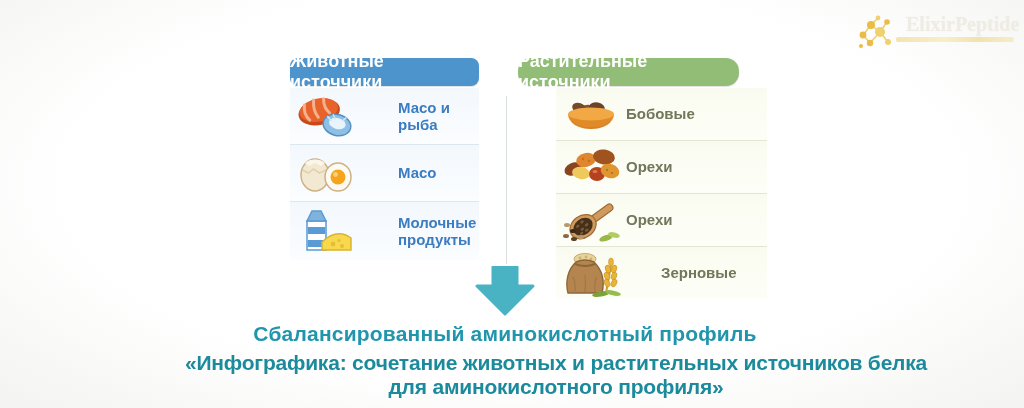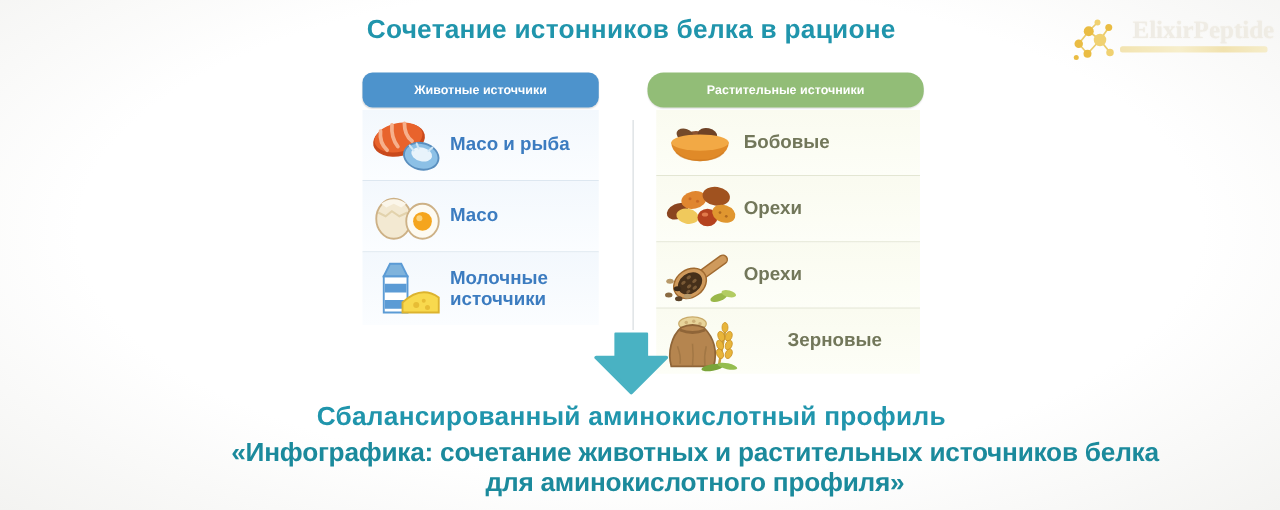--- a/index.html
+++ b/index.html
@@ -27,33 +27,34 @@
   }
   .logo-tagline{
     margin-top:2px;height:5px;width:118px;border-radius:2px;
     background:linear-gradient(90deg,#e9cc6a,#f3e2a0 40%,#e9cc6a 70%,#f3e2a0);
     opacity:.55;
   }
   
   .badge{
     position:absolute;top:58px;height:28px;border-radius:8px;
     display:flex;align-items:center;justify-content:center;
-    color:#fff;font-weight:bold;font-size:10px;
+    color:#fff;font-weight:bold;font-size:18px;
     box-shadow:0 1px 1px rgba(0,0,0,.12);
   }
   .badge.animal{left:290px;width:189px;background:#4d93cc;}
   .badge.plant{left:518px;width:221px;background:#92bd77;border-radius:13px;}
   
   .panel{position:absolute;top:88px;display:flex;flex-direction:column;}
   .panel.animal{left:290px;width:189px;}
-  .panel.plant{left:525px;width:211px;}
+  .panel.plant{left:556px;width:211px;}
   .row{display:flex;align-items:center;}
   .panel.animal .row{
     height:56px;background:linear-gradient(180deg,#f3f8fd,#fbfdff);
     border-bottom:1px solid #dde7f0;
+    gap:38px;
   }
   .panel.animal .row:last-child{border-bottom:none;height:58px;}
   .panel.plant .row{
     height:52px;background:linear-gradient(180deg,#fafbf0,#fdfef7);
     border-bottom:1px solid #e3e6d3;
   }
   .panel.plant .row:last-child{border-bottom:none;gap:35px;}
   .row .iconbox{width:70px;min-width:70px;display:flex;justify-content:center;align-items:center;}
   .row .label{font-weight:bold;font-size:15px;line-height:1.15;}
   .panel.animal .label{color:#3c7cc0;max-width:105px;}
@@ -70,21 +71,20 @@
     font-size:21px;font-weight:bold;color:#1b8a9c;line-height:24px;
     letter-spacing:-.2px;
     padding-left:44px;
   }
 </style>
 </head>
 <body>
 
 <div class="stage">
 
-  <div class="title">Сочетание истонников белка в рационе</div>
 
   <div class="logo">
     <span>
       <svg width="36" height="38" viewBox="0 0 36 38">
         <g stroke="#e8c455" stroke-width="1.4" opacity="0.9">
           <line x1="7" y1="22" x2="15" y2="12"></line>
             <line x1="7" y1="22" x2="14" y2="30"></line>
           <line x1="15" y1="12" x2="24" y2="19"></line>
             <line x1="14" y1="30" x2="24" y2="19"></line>
           <line x1="24" y1="19" x2="31" y2="9"></line>
@@ -151,21 +151,21 @@
           <path d="M14 17 L14 46 L33 46 L33 17 Z" fill="#ffffff" stroke="#5b9bd5" stroke-width="1.5"></path>
           <path d="M14 17 L19 7 L28 7 L33 17 Z" fill="#7fb3dc" stroke="#5b9bd5" stroke-width="1.5"></path>
           <rect x="14.8" y="23" width="17.4" height="7" fill="#5b9bd5"></rect>
           <rect x="14.8" y="36" width="17.4" height="7" fill="#5b9bd5"></rect>
           <path d="M29 46 L58 46 L58 34 Q44 24 29 38 Z" fill="#f8d94e" stroke="#dcb32f" stroke-width="1.5"></path>
           <circle cx="40" cy="40" r="2.4" fill="#e7bd35"></circle>
           <circle cx="49" cy="42" r="2" fill="#e7bd35"></circle>
           <circle cx="46" cy="36.5" r="1.6" fill="#e7bd35"></circle>
         </svg>
       </span>
-      <span class="label">Молочные источчики</span>
+      <span class="label">Молочные продукты</span>
     </div>
   </div>
 
   <div class="panel plant">
     <div class="row">
       <span class="iconbox">
         <svg width="64" height="48" viewBox="0 0 64 48">
           <ellipse cx="27" cy="21" rx="9" ry="6" fill="#8a5230" transform="rotate(-15 27 21)"></ellipse>
           <ellipse cx="38" cy="18" rx="8" ry="5.5" fill="#6e4226" transform="rotate(12 38 18)"></ellipse>
           <ellipse cx="20" cy="18" rx="7" ry="5" fill="#744a2a" transform="rotate(20 20 18)"></ellipse>

